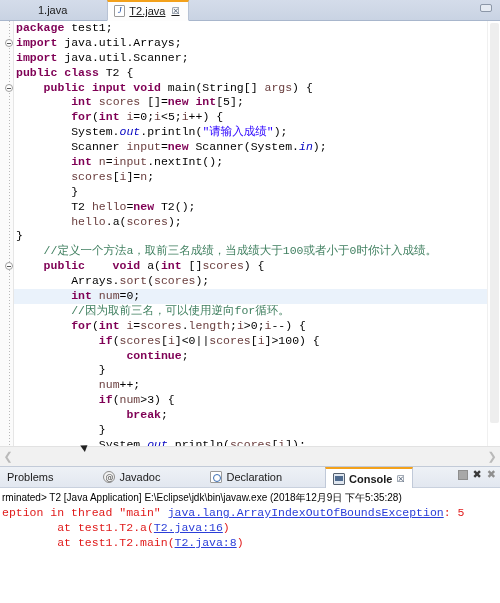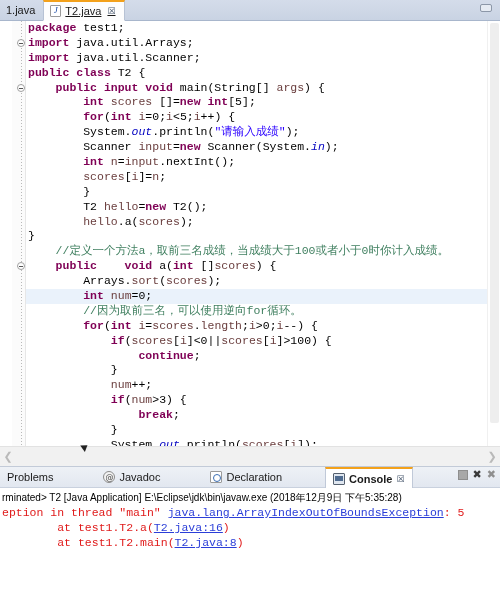--- a/index.html
+++ b/index.html
@@ -24,20 +24,21 @@
   }
   .tab {
     height: 21px;
     display: flex;
     align-items: center;
     gap: 4px;
     padding: 0 8px 0 6px;
     font-size: 11px;
     color: #1a1a1a;
     white-space: nowrap;
+    margin-left: 32px;
   }
   .tab.inactive { color:#1a1a1a; background: transparent; }
   .tab.active {
     background: #fdfdfd;
     border-left: 1px solid #b7c2d4;
     border-right: 1px solid #b7c2d4;
     border-top: 2px solid #f3a11b;
     border-bottom: 1px solid #fdfdfd;
     margin-bottom: -1px;
     position: relative;
@@ -74,21 +75,21 @@
   .minbtn {
     width: 12px; height: 8px;
     border: 1px solid #8c97a8;
     border-radius: 2px;
     background: #e6ebf3;
   }
 
   
   .editor {
     position: absolute;
-    top: 21px; left: 12px; right: 0;
+    top: 21px; left: 0; right: 0;
     height: 425px;
     background: #ffffff;
     display: flex;
   }
   .gutter {
     width: 14px;
     flex: 0 0 14px;
     background: #fbfbfb;
     border-right: 1px solid #e6e6e6;
     position: relative;

